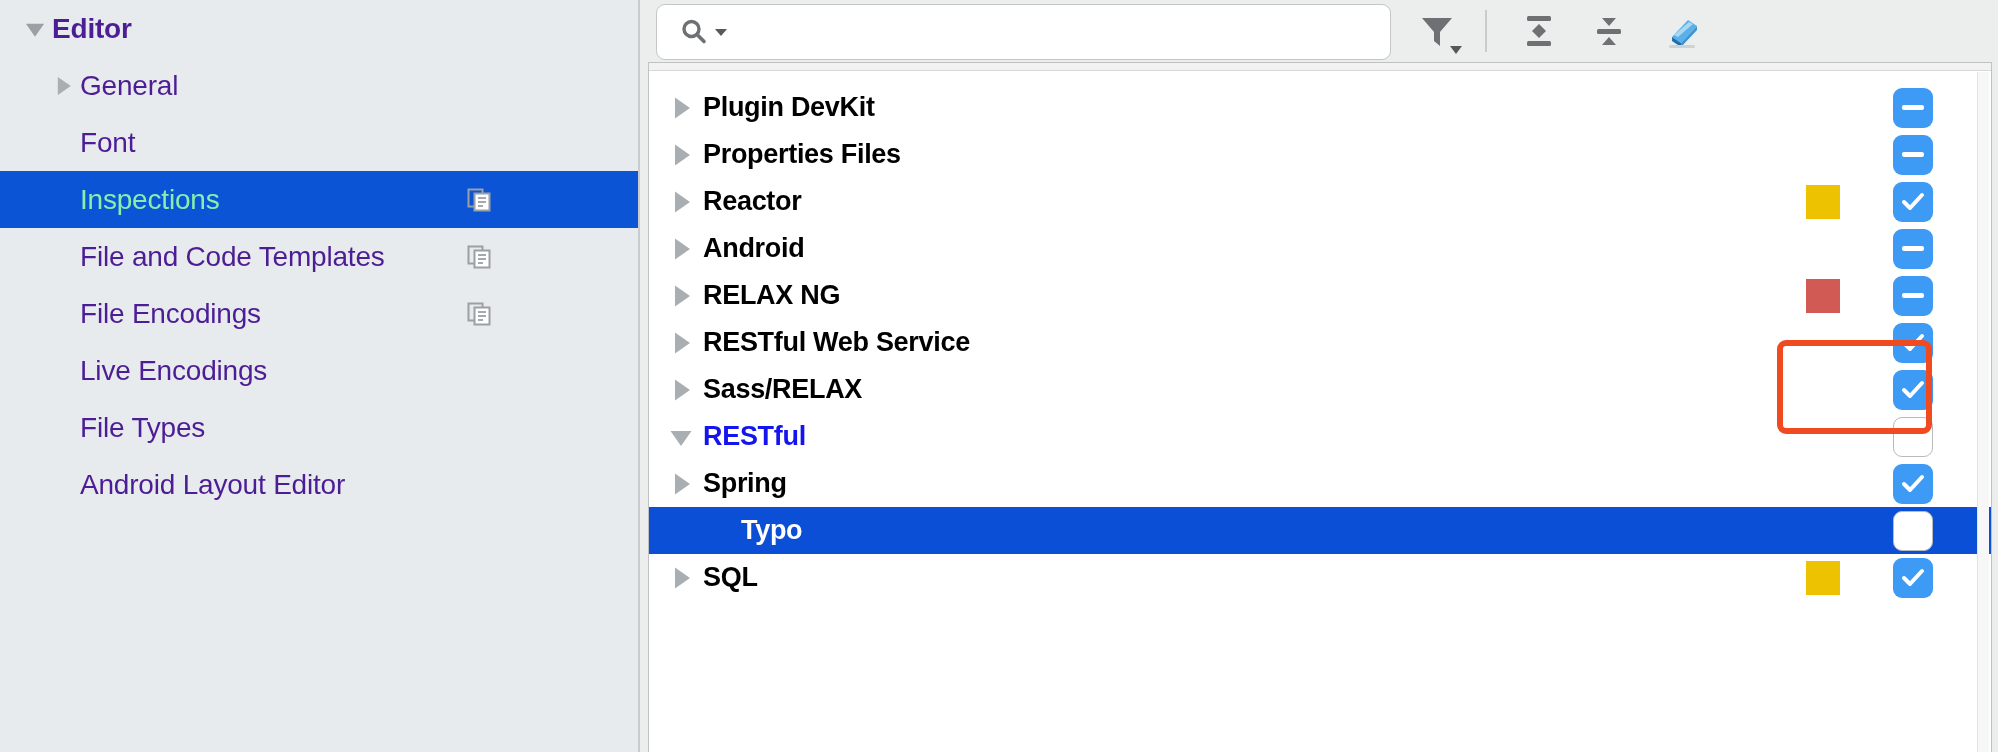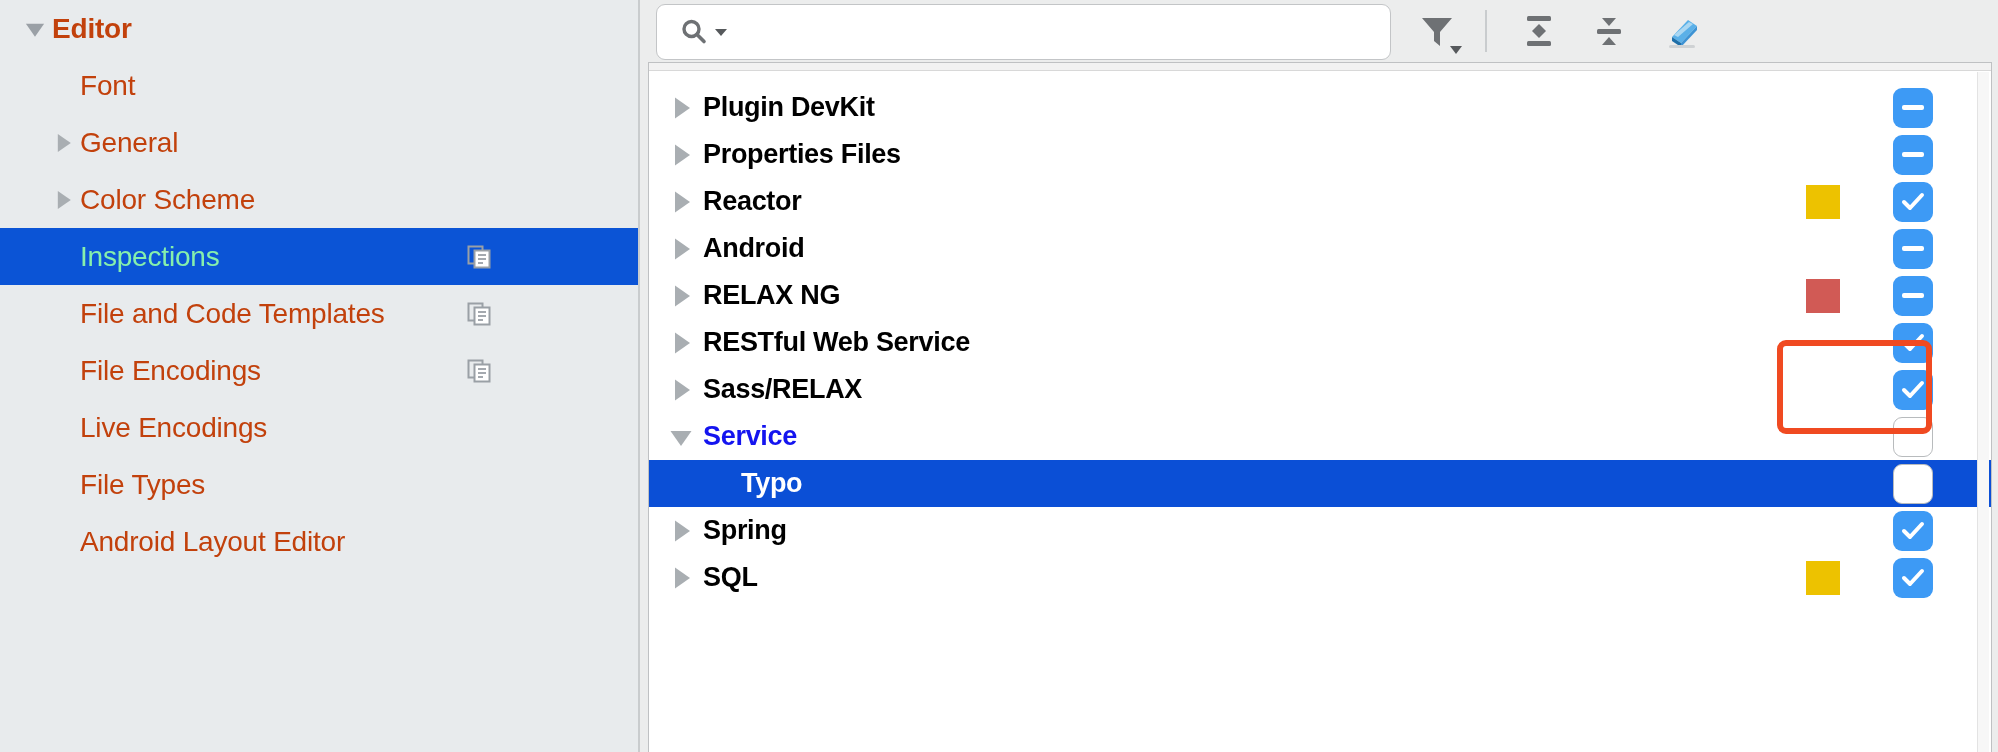--- a/index.html
+++ b/index.html
@@ -44,21 +44,21 @@
   .twisty {
     width: 34px;
     flex: 0 0 34px;
     display: flex;
     align-items: center;
     justify-content: center;
   }
   .twisty svg { display: block; }
   .nav-label {
     font-size: 28px;
-    color: #c2410c;
+    color: #4c1d95;
     white-space: nowrap;
     letter-spacing: -0.2px;
   }
   .nav-label.bold { font-weight: bold; }
   .nav-indent-0 { padding-left: 18px; }
   .nav-indent-1 .twisty { margin-left: 28px; }
   .copy-badge {
     position: absolute;
     right: 148px;
     top: 50%;
@@ -238,38 +238,30 @@
     <div id="nav-list">
         <div class="nav-item nav-indent-0">
           <span class="twisty">
             <svg width="26" height="26" viewBox="0 0 20 20">
               <polygon points="3,6 17,6 10,16" fill="#9aa0a6"></polygon>
             </svg>
           </span>
           <span class="nav-label bold">Editor</span>
         </div>
         <div class="nav-item nav-indent-1">
-          <span class="twisty"></span>
-          <span class="nav-label">Font</span>
-        </div>
-        <div class="nav-item nav-indent-1">
           <span class="twisty">
             <svg width="26" height="26" viewBox="0 0 20 20">
               <polygon points="6,3 16,10 6,17" fill="#a9aeb2"></polygon>
             </svg>
           </span>
           <span class="nav-label">General</span>
         </div>
         <div class="nav-item nav-indent-1">
-          <span class="twisty">
-            <svg width="26" height="26" viewBox="0 0 20 20">
-              <polygon points="6,3 16,10 6,17" fill="#a9aeb2"></polygon>
-            </svg>
-          </span>
-          <span class="nav-label">Color Scheme</span>
+          <span class="twisty"></span>
+          <span class="nav-label">Font</span>
         </div>
         <div class="nav-item nav-indent-1 selected">
           <span class="twisty"></span>
           <span class="nav-label">Inspections</span>
           <span class="copy-badge"><svg width="26" height="26" viewBox="0 0 26 26">
               <rect x="2.5" y="2.5" width="14" height="17" fill="none" stroke="#9aa0a6" stroke-width="2"></rect>
               <rect x="8.5" y="6.5" width="15" height="17" fill="#ffffff" stroke="#9aa0a6" stroke-width="2"></rect>
               <line x1="12" y1="11" x2="20" y2="11" stroke="#9aa0a6" stroke-width="1.8"></line>
               <line x1="12" y1="15" x2="20" y2="15" stroke="#9aa0a6" stroke-width="1.8"></line>
               <line x1="12" y1="19" x2="17" y2="19" stroke="#9aa0a6" stroke-width="1.8"></line>
@@ -456,40 +448,40 @@
                 <polyline points="5,14 11,20 23,7" fill="none" stroke="#ffffff" stroke-width="4" stroke-linecap="round" stroke-linejoin="round"></polyline>
               </svg>
             </span>
           </div>
           <div class="tree-row">
             <span class="tree-twisty">
               <svg width="30" height="30" viewBox="0 0 20 20">
                 <polygon points="3,6 17,6 10,16" fill="#a9aeb2"></polygon>
               </svg>
             </span>
-            <span class="tree-label modified">Service</span>
+            <span class="tree-label modified">RESTful</span>
             <span class="cbox off"></span>
+          </div>
+          <div class="tree-row">
+            <span class="tree-twisty">
+              <svg width="30" height="30" viewBox="0 0 20 20">
+                <polygon points="6,3 16,10 6,17" fill="#a9aeb2"></polygon>
+              </svg>
+            </span>
+            <span class="tree-label">Spring</span>
+            <span class="cbox on">
+              <svg width="28" height="28" viewBox="0 0 28 28">
+                <polyline points="5,14 11,20 23,7" fill="none" stroke="#ffffff" stroke-width="4" stroke-linecap="round" stroke-linejoin="round"></polyline>
+              </svg>
+            </span>
           </div>
           <div class="tree-row child selected">
             <span class="tree-twisty"></span>
             <span class="tree-label">Typo</span>
             <span class="cbox off"></span>
-          </div>
-          <div class="tree-row">
-            <span class="tree-twisty">
-              <svg width="30" height="30" viewBox="0 0 20 20">
-                <polygon points="6,3 16,10 6,17" fill="#a9aeb2"></polygon>
-              </svg>
-            </span>
-            <span class="tree-label">Spring</span>
-            <span class="cbox on">
-              <svg width="28" height="28" viewBox="0 0 28 28">
-                <polyline points="5,14 11,20 23,7" fill="none" stroke="#ffffff" stroke-width="4" stroke-linecap="round" stroke-linejoin="round"></polyline>
-              </svg>
-            </span>
           </div>
           <div class="tree-row">
             <span class="tree-twisty">
               <svg width="30" height="30" viewBox="0 0 20 20">
                 <polygon points="6,3 16,10 6,17" fill="#a9aeb2"></polygon>
               </svg>
             </span>
             <span class="tree-label">SQL</span>
             <span class="sev-swatch" style="background: rgb(237, 194, 0);"></span>
             <span class="cbox on">

